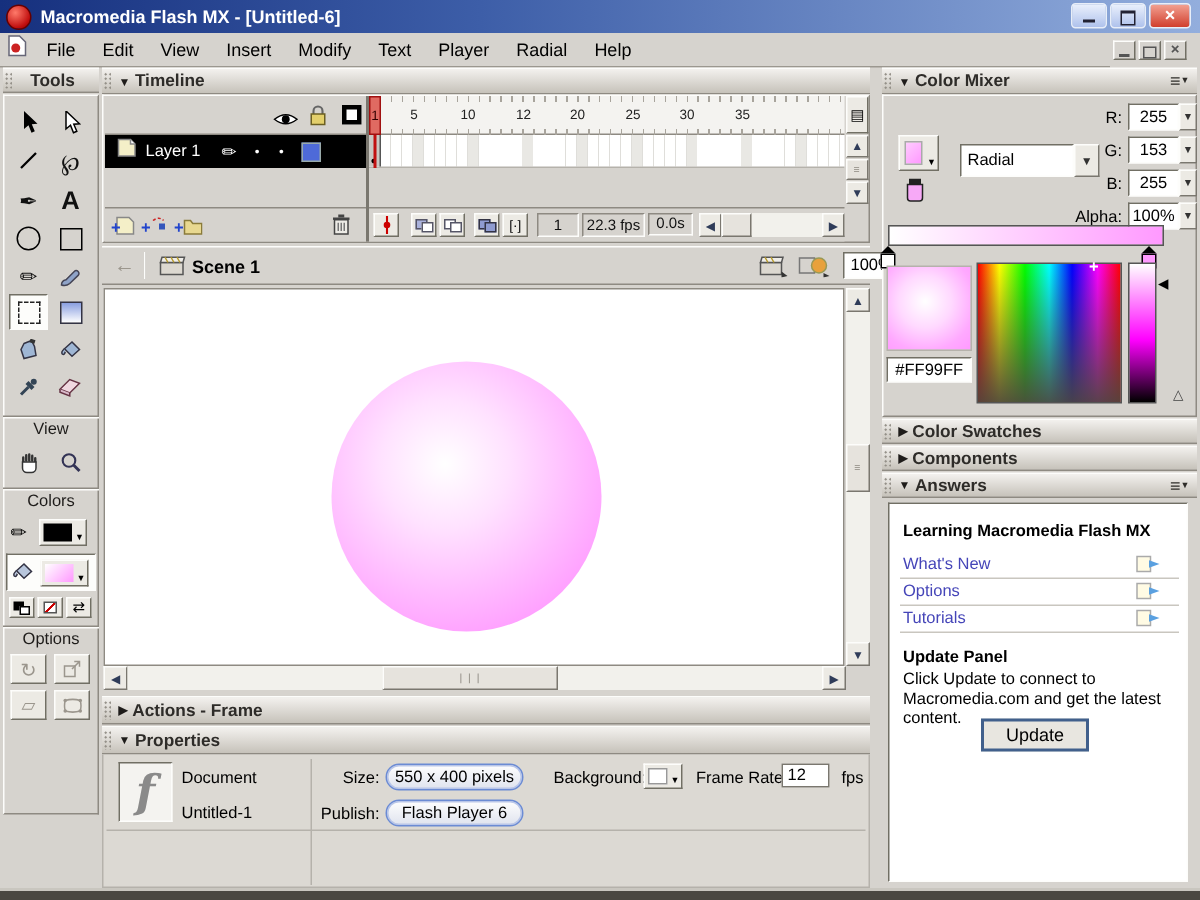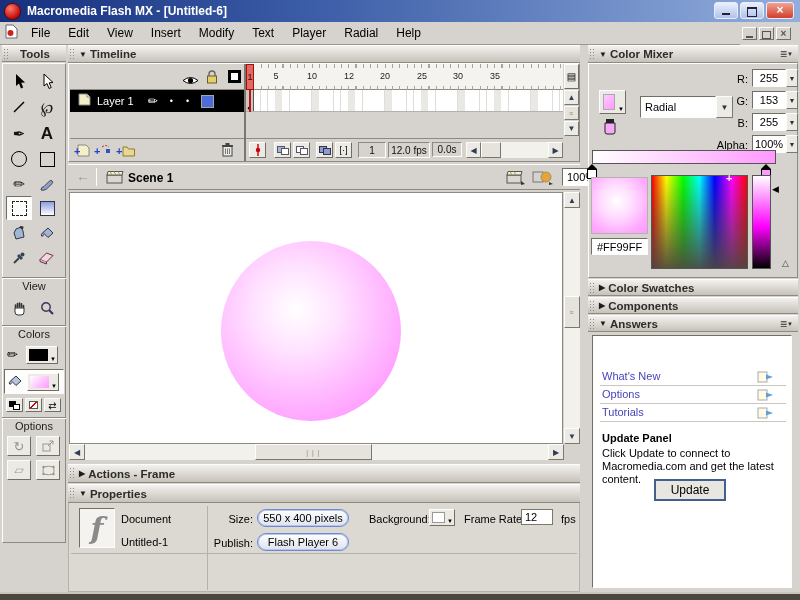--- a/index.html
+++ b/index.html
@@ -331,21 +331,21 @@
         <span class="sq" style="left:6px;top:5px;background:#FFF;border:1px solid #556;"></span>
       </span>
     <span class="t raised" style="left:70px;top:3px;width:17px;height:16px;position:absolute;">
         <span class="sq" style="left:2px;top:3px;background:#8F9BD0;border:1px solid #334;"></span>
         <span class="sq" style="left:6px;top:5px;background:#8F9BD0;border:1px solid #334;"></span>
       </span>
     <span class="t raised ctr f9" style="left:89px;top:3px;width:17px;height:16px;">
         <span>[·]</span>
       </span>
     <span class="t statbox" style="left:112px;top:3px;width:28px;height:16px;">1</span>
-    <span class="t statbox" style="left:142px;top:3px;width:42px;height:16px;">12.0 fps</span>
+    <span class="t statbox" style="left:142px;top:3px;width:42px;height:16px;">22.3 fps</span>
     <span class="t statbox" style="left:186px;top:3px;width:30px;height:15px;">0.0s</span>
     <span class="t sbtn" style="left:220px;top:3px;width:15px;height:16px;">◀</span>
     <span class="t track" style="left:235px;top:3px;width:67px;height:16px;">
         <span class="thumb" style="display:block;width:18px;height:14px;"></span>
       </span>
     <span class="t sbtn" style="left:302px;top:3px;width:15px;height:16px;">▶</span>
   </div>
 
   <div class="t raised ctr f10" style="left:564px;top:64px;width:15px;height:25px;">
       <span>▤</span>
@@ -498,20 +498,21 @@
     <span class="grip"></span>
     <span class="tri">▼</span>
     <span>Answers</span>
     <span class="opts">
         <span class="lines">≡</span>
         <span class="arr">▼</span>
       </span>
   </div>
   <div class="t" style="left:588px;top:332px;width:210px;height:260px;background:#D6D3CE;"></div>
   <div class="t inset" style="left:592px;top:335px;width:200px;height:253px;background:#FFF;">
+    <span class="t b f11" style="left:9px;top:12px;">Learning Macromedia Flash MX</span>
     <span class="t lnk" style="left:9px;top:34px;">What's New</span>
     <span class="t" style="left:164px;top:33px;"><svg width="18" height="12">
           <rect x="1" y="1" width="9" height="10" fill="#FFFBE4" stroke="#AAA"></rect>
           <path d="M9,3.5 L16,6 L9,8.5 Z" fill="#5AA0E0"></path>
         </svg></span>
     <span class="t sep" style="left:7px;top:49px;width:186px;height:1px;"></span>
     <span class="t lnk" style="left:9px;top:52px;">Options</span>
     <span class="t" style="left:164px;top:51px;"><svg width="18" height="12">
           <rect x="1" y="1" width="9" height="10" fill="#FFFBE4" stroke="#AAA"></rect>
           <path d="M9,3.5 L16,6 L9,8.5 Z" fill="#5AA0E0"></path>

